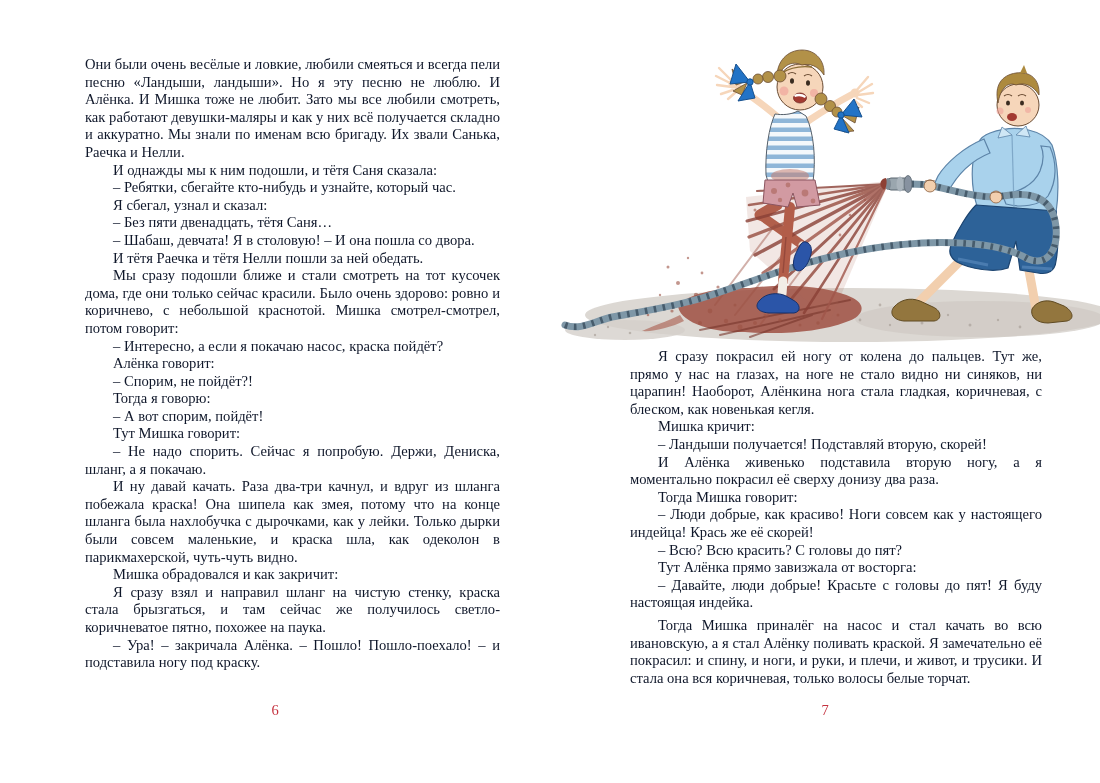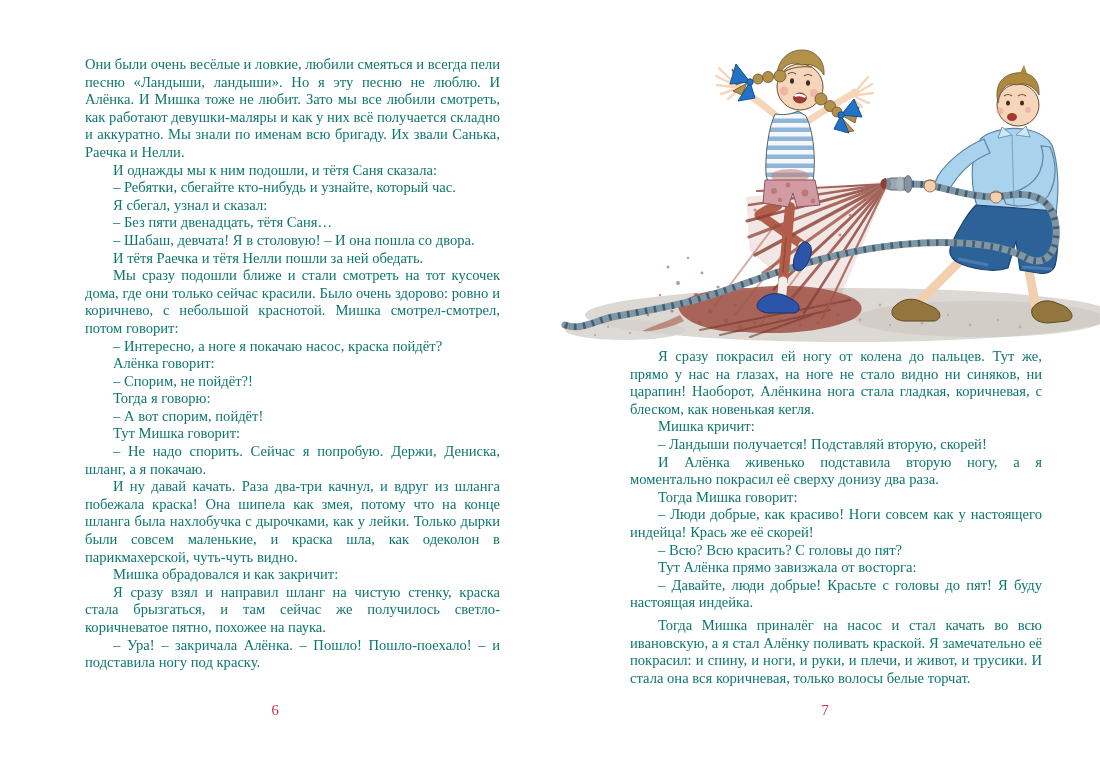--- a/index.html
+++ b/index.html
@@ -1,18 +1,18 @@
 <!DOCTYPE html>
 <html lang="ru"><head>
 <meta charset="utf-8">
 <style>
   html,body{margin:0;padding:0;background:#ffffff;}
   body{width:1100px;height:783px;position:relative;overflow:hidden;
        font-family:"Liberation Serif","DejaVu Serif",serif;}
-  .textblock{position:absolute;color:#0f766e;font-size:14.6px;line-height:17.6px;
+  .textblock{position:absolute;color:#0f172a;font-size:14.6px;line-height:17.6px;
        text-align:justify;-webkit-hyphens:auto;hyphens:auto;}
   .textblock p{margin:0;text-indent:28px;}
   .textblock p.no-indent{text-indent:0;}
   .textblock p.mt{margin-top:5px;}
   #left-text{left:85px;top:56px;width:415px;}
   #right-text{left:602px;top:348px;width:412px;margin-left:28px;}
   .pagenum{position:absolute;top:702px;width:550px;text-align:center;
        color:#c5323f;font-size:14.5px;}
   #pagenum-left{left:0;}
   #pagenum-right{left:550px;}
@@ -23,21 +23,21 @@
 
 <div id="left-text" class="textblock">
   <p class="no-indent">Они были очень весёлые и ловкие, любили смеяться и всегда пели песню «Ландыши, ландыши». Но я эту песню не люблю. И Алёнка. И Мишка тоже не любит. Зато мы все любили смотреть, как работают девушки-маляры и как у них всё получается складно и аккуратно. Мы знали по именам всю бригаду. Их звали Санька, Раечка и Нелли.</p>
   <p>И однажды мы к ним подошли, и тётя Саня сказала:</p>
   <p>– Ребятки, сбегайте кто-нибудь и узнайте, который час.</p>
   <p>Я сбегал, узнал и сказал:</p>
   <p>– Без пяти двенадцать, тётя Саня…</p>
   <p>– Шабаш, девчата! Я в столовую! – И она пошла со двора.</p>
   <p>И тётя Раечка и тётя Нелли пошли за ней обедать.</p>
   <p>Мы сразу подошли ближе и стали смотреть на тот кусочек дома, где они только сейчас красили. Было очень здорово: ровно и коричнево, с небольшой краснотой. Мишка смотрел-смотрел, потом говорит:</p>
-  <p>– Интересно, а ноге я покачаю насос, краска пойдёт?</p>
+  <p>– Интересно, а если я покачаю насос, краска пойдёт?</p>
   <p>Алёнка говорит:</p>
   <p>– Спорим, не пойдёт?!</p>
   <p>Тогда я говорю:</p>
   <p>– А вот спорим, пойдёт!</p>
   <p>Тут Мишка говорит:</p>
   <p>– Не надо спорить. Сейчас я попробую. Держи, Дениска, шланг, а я покачаю.</p>
   <p>И ну давай качать. Раза два-три качнул, и вдруг из шланга побежала краска! Она шипела как змея, потому что на конце шланга была нахлобучка с дырочками, как у лейки. Только дырки были совсем маленькие, и краска шла, как одеколон в парикмахерской, чуть-чуть видно.</p>
   <p>Мишка обрадовался и как закричит:</p>
   <p>Я сразу взял и направил шланг на чистую стенку, краска стала брызгаться, и там сейчас же получилось светло-коричневатое пятно, похожее на паука.</p>
   <p>– Ура! – закричала Алёнка. – Пошло! Пошло-поехало! – и подставила ногу под краску.</p>

